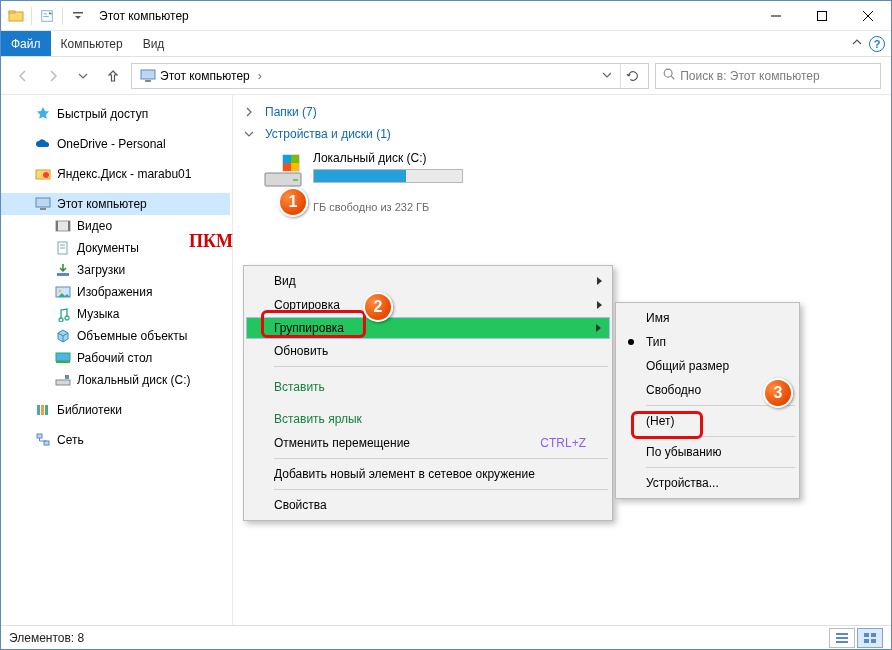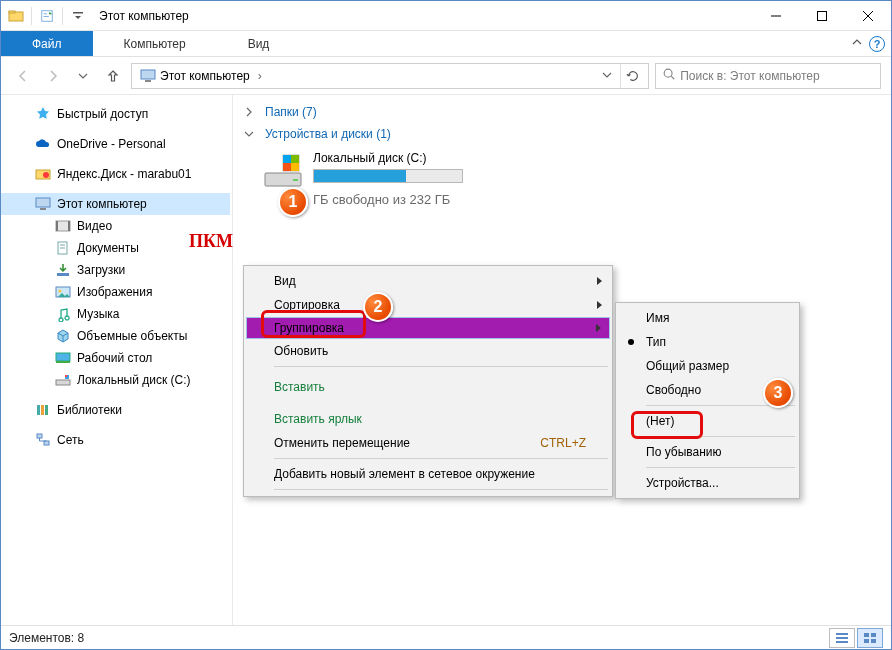--- a/index.html
+++ b/index.html
@@ -42,21 +42,21 @@
   
   .ribbon {
     height: 26px;
     display:flex;
     align-items:stretch;
     border-bottom: 1px solid #e1e1e1;
     background:#fff;
     overflow: visible;
   }
   .ribbon-tab {
-    padding: 0 30px;
+    padding: 0 9px;
     display:flex; align-items:center;
     font-size:12px;
     color:#333;
     border:1px solid transparent;
     background:transparent;
     position: relative;
   }
   .ribbon-tab.file {
     background:#1979ca;
     color:#fff;
@@ -175,50 +175,50 @@
   .drive-bar {
     width: 150px; height:14px;
     border:1px solid #b9b9b9;
     background:#eaeaea;
     position:relative;
   }
   .drive-bar-fill {
     height:100%;
     background:#26a0da;
   }
-  .drive-sub { font-size:13px; color:#6a6a6a; margin-top:9px; }
+  .drive-sub { font-size:11px; color:#6a6a6a; margin-top:18px; }
 
   
   .ctx {
     position:absolute;
     background:#f2f2f2;
     border:1px solid #bcbcbc;
     box-shadow: 3px 3px 6px rgba(0,0,0,.25);
     font-size:12px;
     padding:3px 2px;
   }
   .ctx-item {
     display:flex; align-items:center;
     height:24px;
     padding: 0 24px 0 28px;
     position:relative;
     color:#000;
     white-space:nowrap;
   }
   .ctx-item.disabled { color:#15803d;margin-top:8px; }
-  .ctx-item .kbd { position:absolute; right:24px; color:#a16207; }
+  .ctx-item .kbd { position:absolute; right:24px; color:#8b5cf6; }
   .ctx-item .arrow {
     position:absolute; right:8px; top:50%; transform:translateY(-50%);
     width:0;height:0;border-top:4px solid transparent;border-bottom:4px solid transparent;border-left:5px solid #333;
   }
   .ctx-sep {
     height:1px; background:#d0d0d0;
     margin:3px 2px 3px 28px;
   }
-  .ctx-item.hover { background:#a21caf; border:1px solid #9ec3e6; padding-left:27px; padding-right:23px; height:22px; }
+  .ctx-item.hover { background:#22c55e; border:1px solid #9ec3e6; padding-left:27px; padding-right:23px; height:22px; }
   .ctx-item .bullet {
     position:absolute; left:10px; top:50%; transform:translateY(-50%);
     width:6px; height:6px; border-radius:50%; background:#000;
   }
 
   
   .ring {
     position:absolute;
     border:3px solid #e30b0b;
     border-radius:6px;
@@ -591,20 +591,23 @@
       </div>
       <div class="ctx-item">
         <span>Отменить перемещение</span>
           <span class="kbd">CTRL+Z</span>
       </div>
       <div class="ctx-sep"></div>
       <div class="ctx-item">
         <span>Добавить новый элемент в сетевое окружение</span>
       </div>
       <div class="ctx-sep"></div>
+      <div class="ctx-item">
+        <span>Свойства</span>
+      </div>
     </div>
 
     <div class="ctx" style="left:382px; top:207px; width:185px;text-align:center;">
       <div class="ctx-item">
           <span>Имя</span>
         </div>
       <div class="ctx-item">
         <span class="bullet"></span>
         <span>Тип</span>
       </div>

